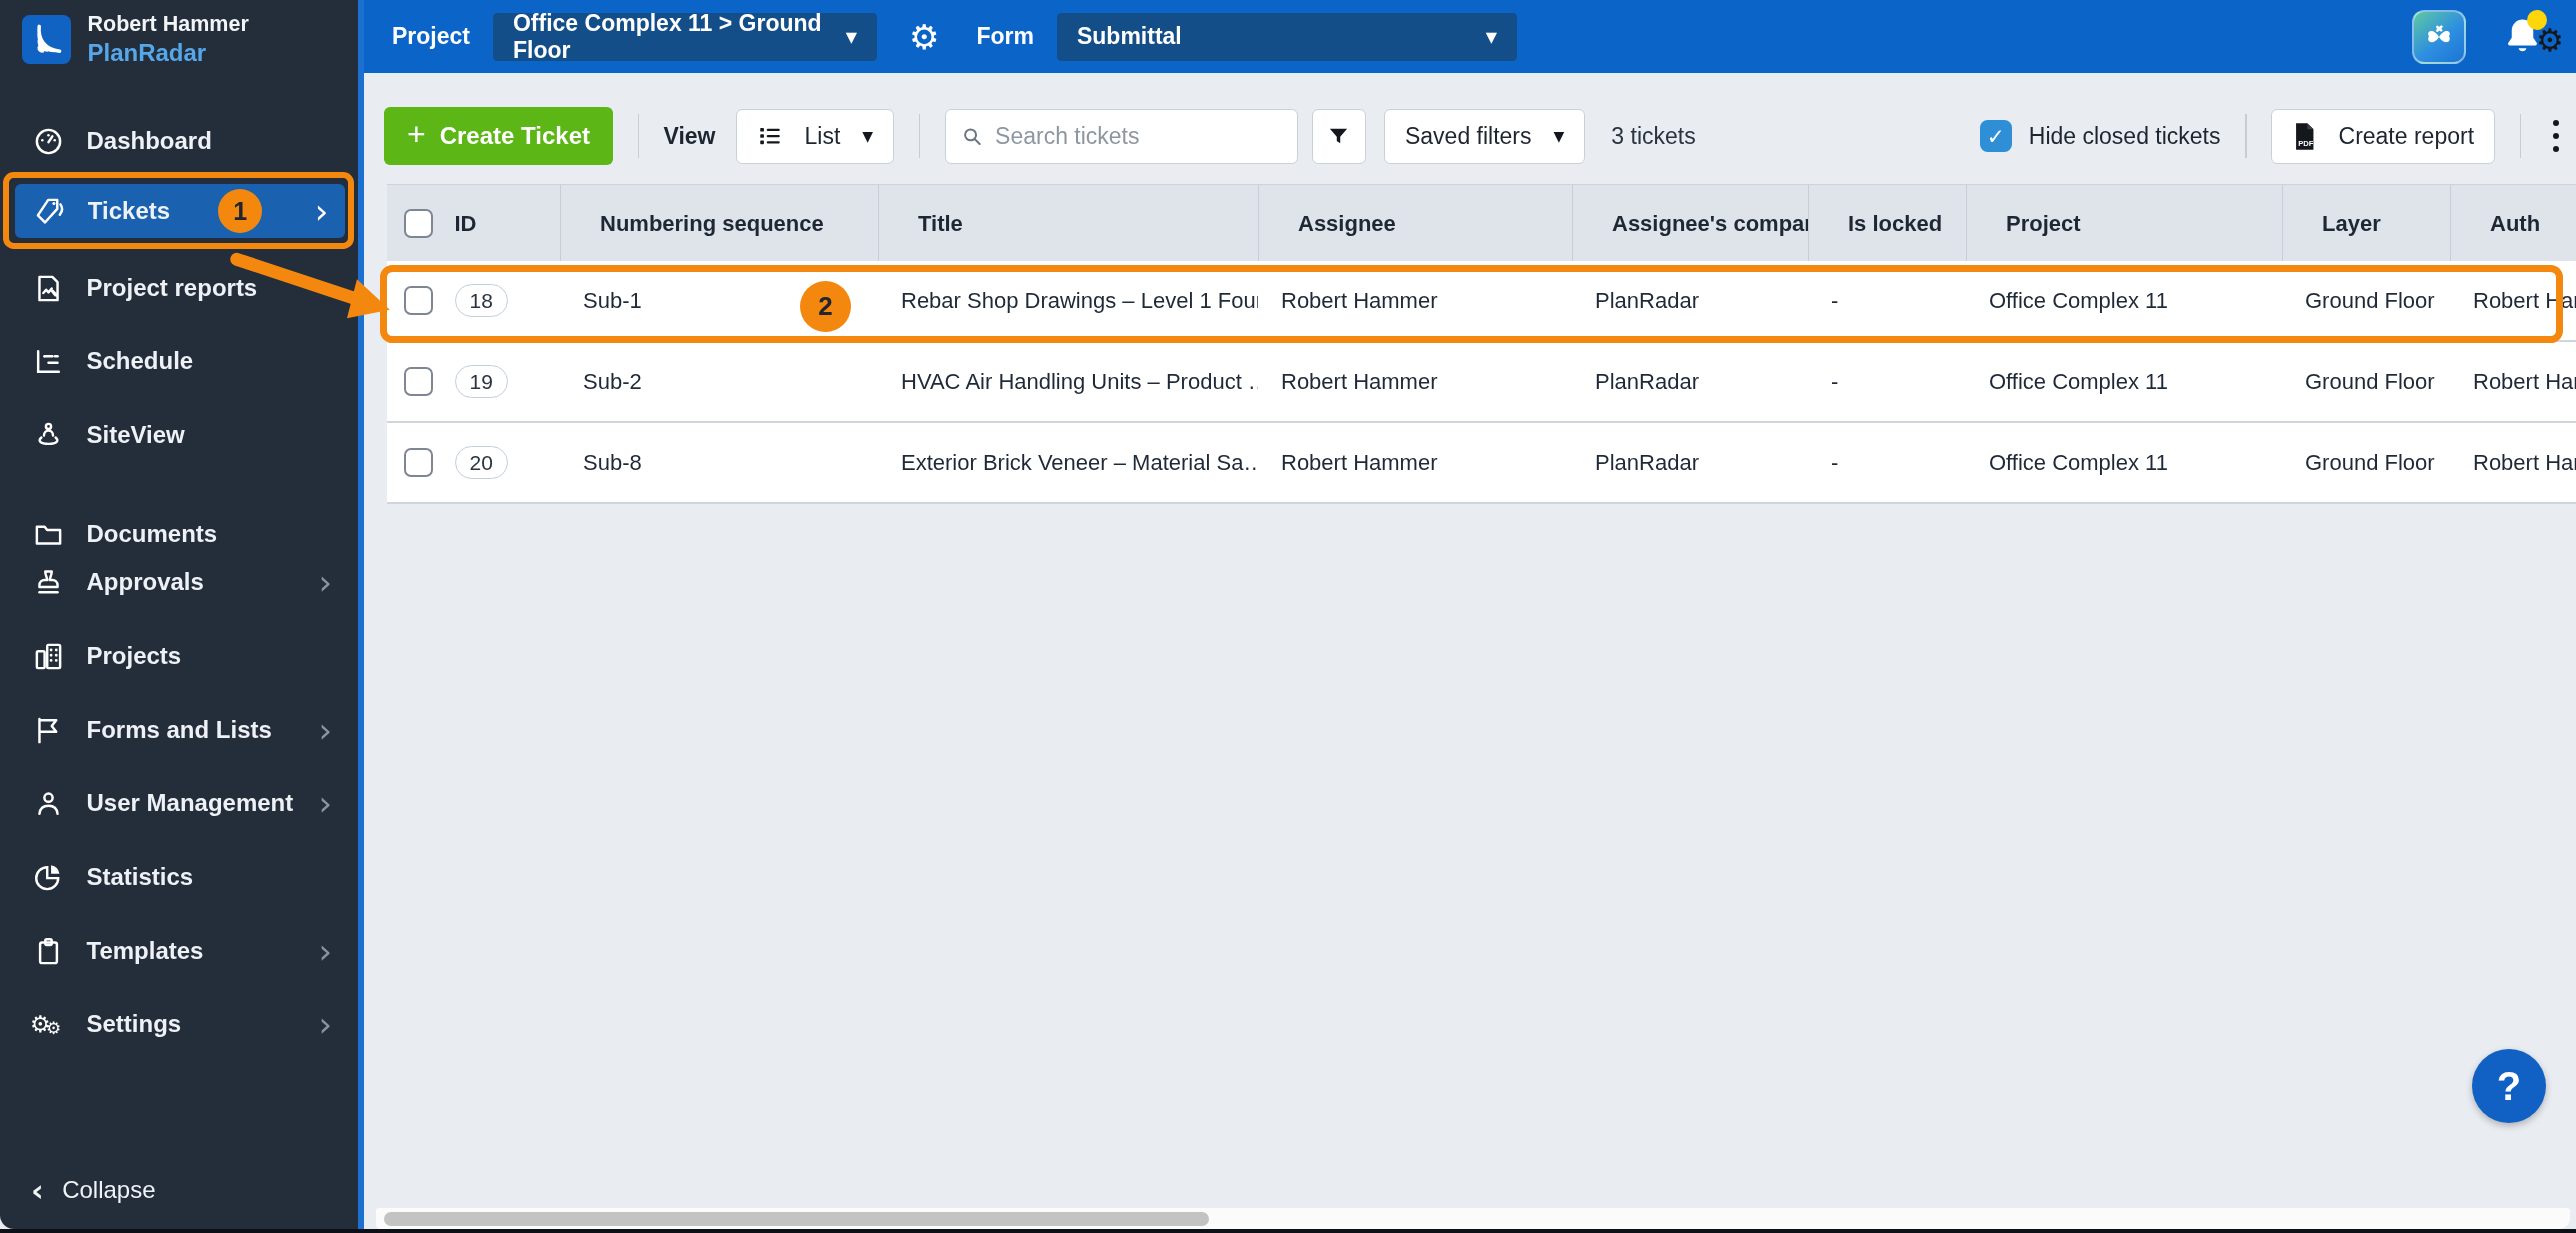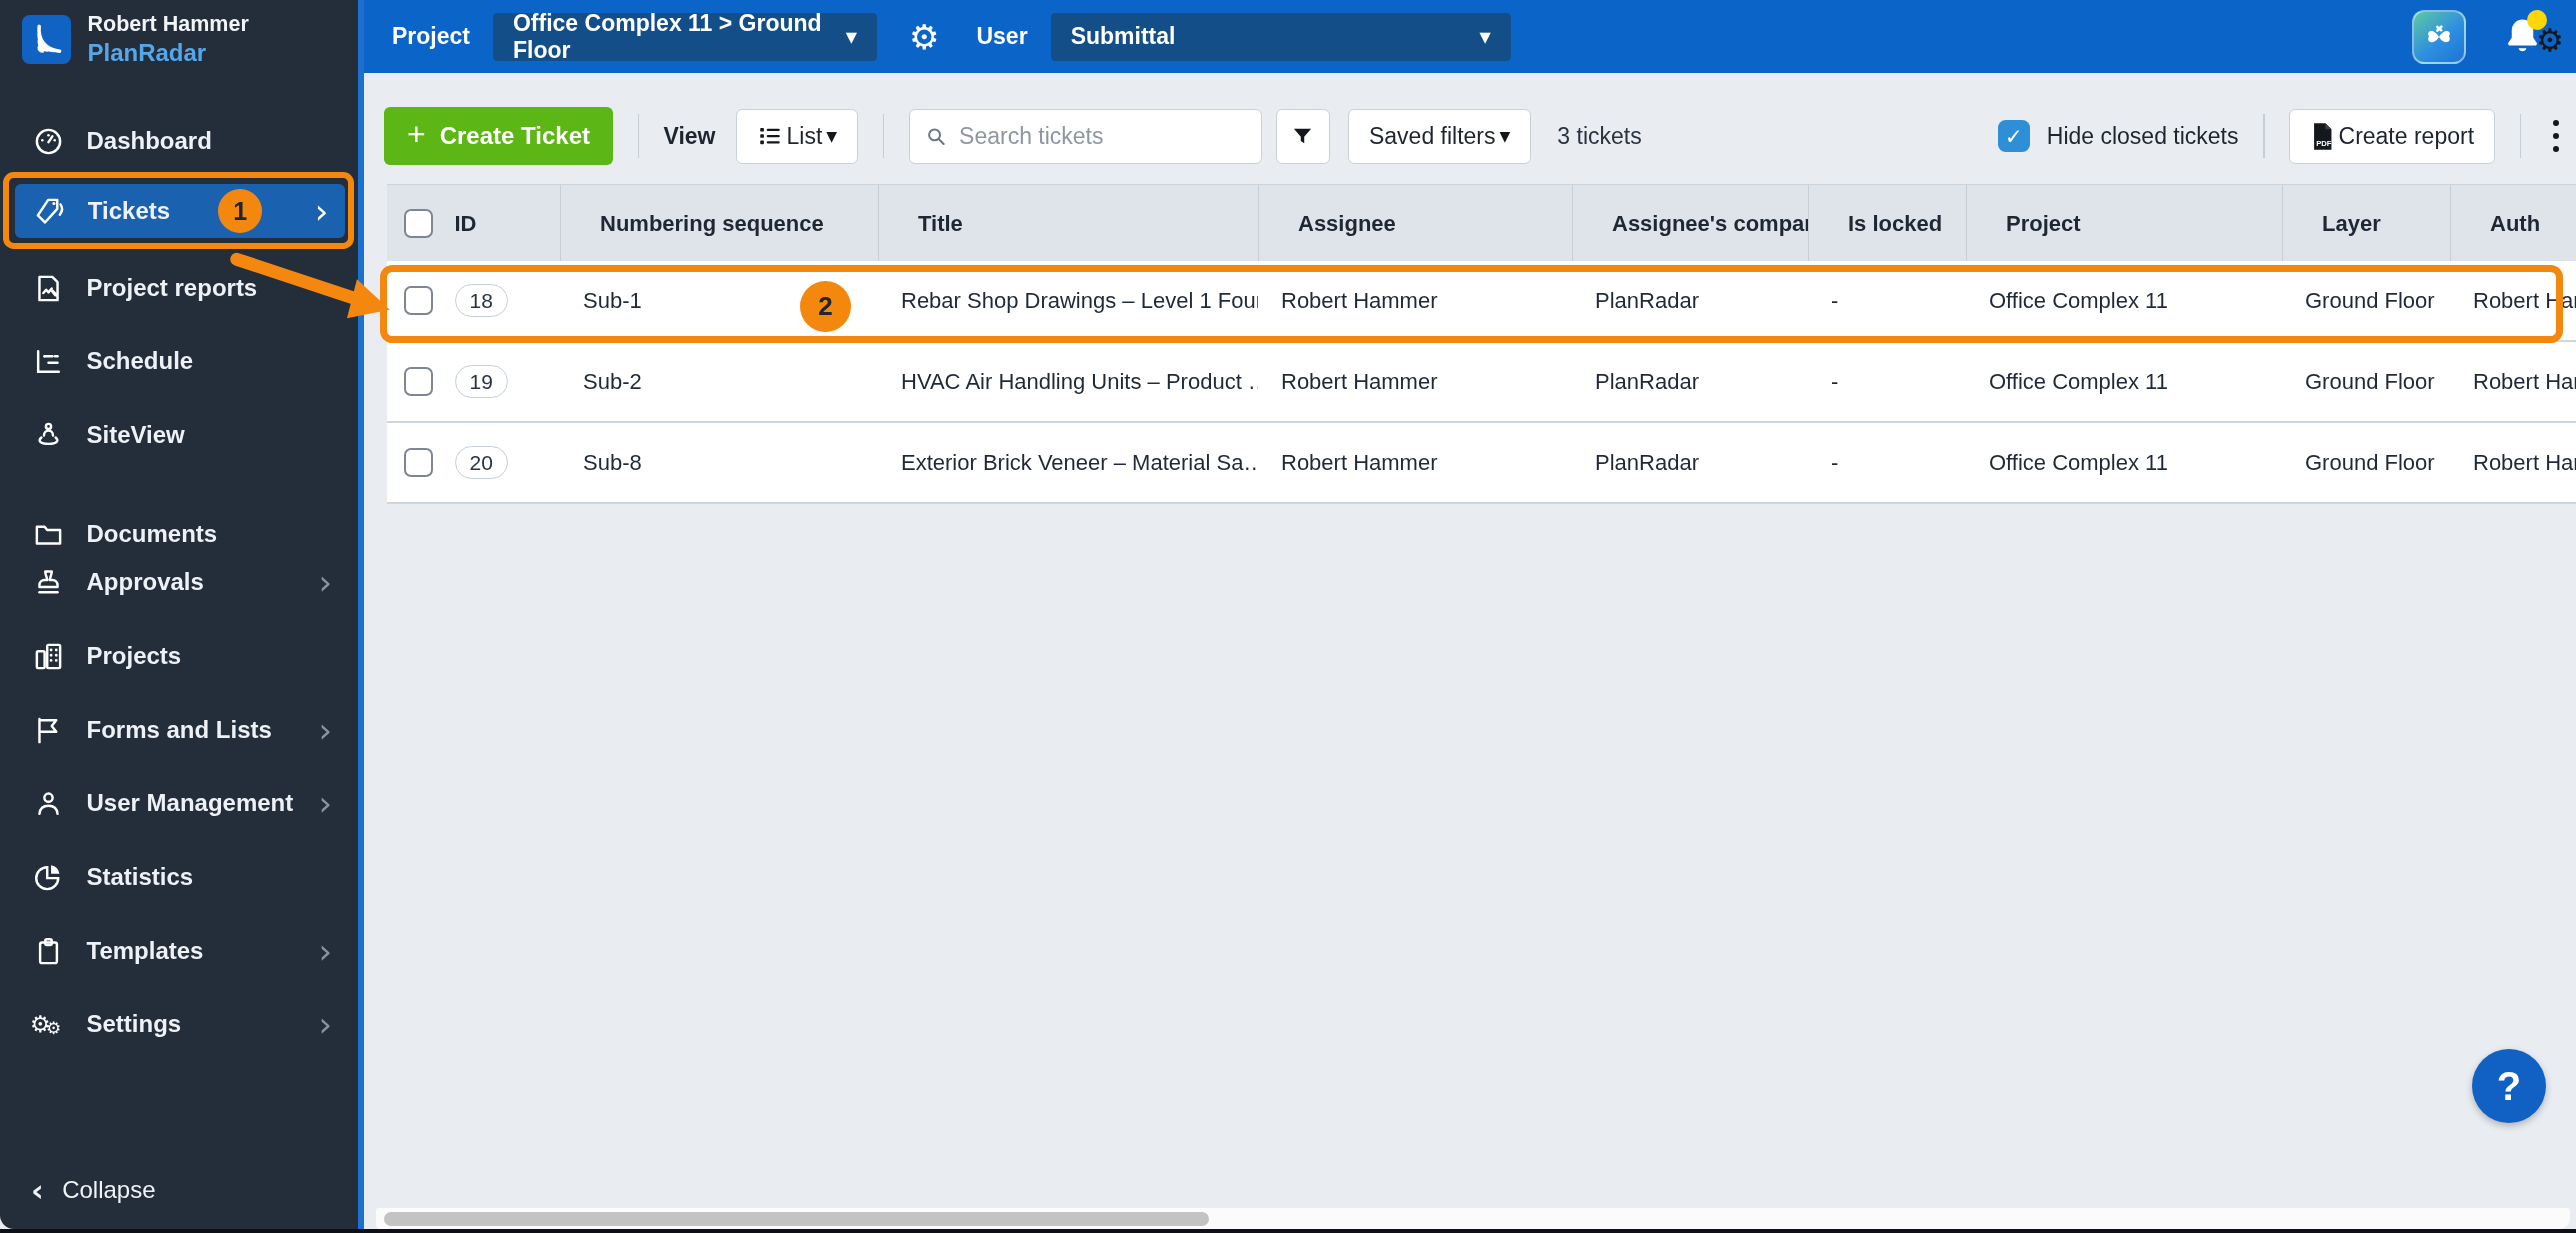--- a/index.html
+++ b/index.html
@@ -52,21 +52,21 @@
   .bell-dot { position:absolute; right:-3.1px; top:-4.6px; width:20px; height:20px; background:#ffd60a; border-radius:50%; }
 
   
   .toolbar { position:absolute; left:384px; top:107px; width:2183px; height:58px; display:flex; align-items:center; }
   .btn { display:flex; align-items:center; justify-content:center; border-radius:6.1px; cursor:pointer; }
   .btn-green { background:#5cb615; color:#ffffff; height:58px; padding:0 23px; font-size:24px; font-weight:600; gap:14px; }
   .plus-glyph { font-size:32px; font-weight:400; line-height:1; margin-top:-3.1px; }
   .tool-divider { width:1.5px; height:44px; background:#c6cdd4; margin:0 24.5px; }
   .view-label { font-size:23px; font-weight:bold; color:#1d2530; }
   .btn-white { background:#ffffff; border:1.5px solid #c9d1d8; height:55px; padding:0 20px; font-size:23px;
-               color:#1d2530; gap:4px; }
+               color:#1d2530; gap:22px; }
   .caret-dark { font-size:14px; color:#14181d; font-family:"DejaVu Sans", sans-serif; }
   .search-box { background:#ffffff; border:1.5px solid #c9d1d8; border-radius:6.1px; height:55px; width:353px;
                 display:flex; align-items:center; padding:0 15.3px; gap:12.3px; }
   .search-box input { border:none; outline:none; font-size:23px; color:#333a44; width:100%;
                       font-family:"Liberation Sans", sans-serif; background:transparent; }
   .search-box input::placeholder { color:#8d97a1; }
   .count-text { font-size:23px; color:#2a3340; margin-left:26px; }
   .right-tools { margin-left:auto; display:flex; align-items:center; }
   .checkbox-blue { width:32px; height:32px; background:#2f8fd6; border-radius:7.7px; display:flex; align-items:center;
                    justify-content:center; color:#ffffff; font-size:21.5px; font-weight:bold; cursor:pointer;
@@ -287,21 +287,21 @@
     <div class="sidebar-strip"></div>
   </div>
 
   <div class="topbar">
     <span class="tb-label" style="margin-left:28px">Project</span>
     <div class="tb-select" style="margin-left:23px; width:384px; justify-content:space-between;">
       <span>Office Complex 11 &gt; Ground Floor</span>
       <span class="tb-caret">▼</span>
     </div>
     <span class="tb-gear" style="margin-left:32px">⚙</span>
-    <span class="tb-label" style="margin-left:37px">User</span>
+    <span class="tb-label" style="margin-left:37px">Form</span>
     <div class="tb-select" style="margin-left:23px; width:460px; justify-content:space-between;gap:24px;">
       <span>Submittal</span>
       <span class="tb-caret">▼</span>
     </div>
 
     <div style="margin-left:auto; display:flex; align-items:center; gap:35px; margin-right:32px;">
       <div class="connect-btn">
         <svg width="32" height="32" viewBox="0 0 24 24" fill="none" stroke="#ffffff" stroke-width="2" stroke-linecap="round">
           <path d="M12 12C8 5 2 7 4.5 11.5 2 16 8 18.5 12 12z" fill="#ffffff" stroke="none"></path>
           <path d="M12 12c4-7 10-5 7.5-.5C22 16 16 18.5 12 12z" fill="#ffffff" stroke="none"></path>

